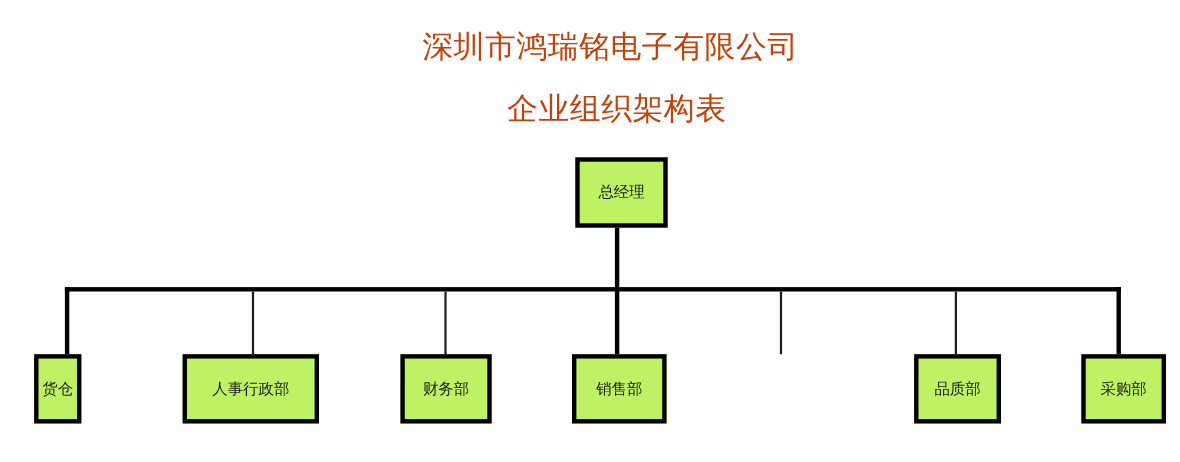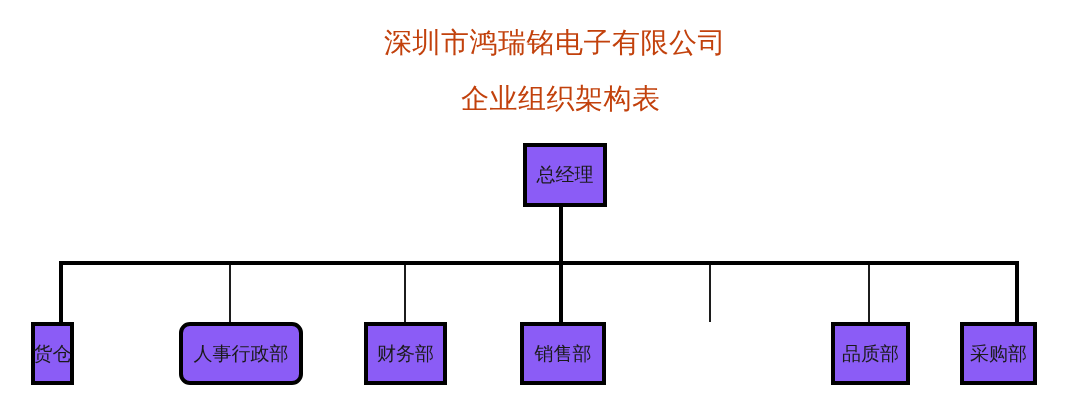--- a/index.html
+++ b/index.html
@@ -26,39 +26,39 @@
     white-space: nowrap;
     letter-spacing: 0.5px;
   }
   #company-title { left: 384px; top: 28px; }
   #chart-title   { left: 461px; top: 84px; }
 
   .node {
     position: absolute;
     box-sizing: border-box;
     border: 4px solid #000000;
-    background: #8b5cf6;
+    background: #bef264;
     display: flex;
     align-items: center;
     justify-content: center;
-    font-size: 19px;
+    font-size: 14px;
     color: #1a1a1a;
     white-space: nowrap;
     padding: 0 2px;
   }
   #node-root { left: 523px; top: 143px; width: 84px; height: 64px; }
 
   .dept { top: 322px; height: 63px; }
   #dept-0 { left: 31px;  width: 43px;  }
-  #dept-1 { left: 179px; width: 124px; border-radius: 11px; }
+  #dept-1 { left: 166px; width: 124px; }
   #dept-2 { left: 364px; width: 83px;  }
   #dept-3 { left: 520px; width: 86px;  }
   #dept-4 { left: 678px; width: 82px;  }
   #dept-5 { left: 831px; width: 79px;  }
-  #dept-6 { left: 960px; width: 77px;  }
+  #dept-6 { left: 983px; width: 77px;  }
 
   .line {
     position: absolute;
     background: #000000;
   }
   
   #rail { left: 59px; top: 261px; width: 960px; height: 4px; }
   
   #trunk        { left: 559px;  top: 206px; width: 4px; height: 116px; }
   #corner-left  { left: 59px;   top: 261px; width: 4px; height: 61px; }

